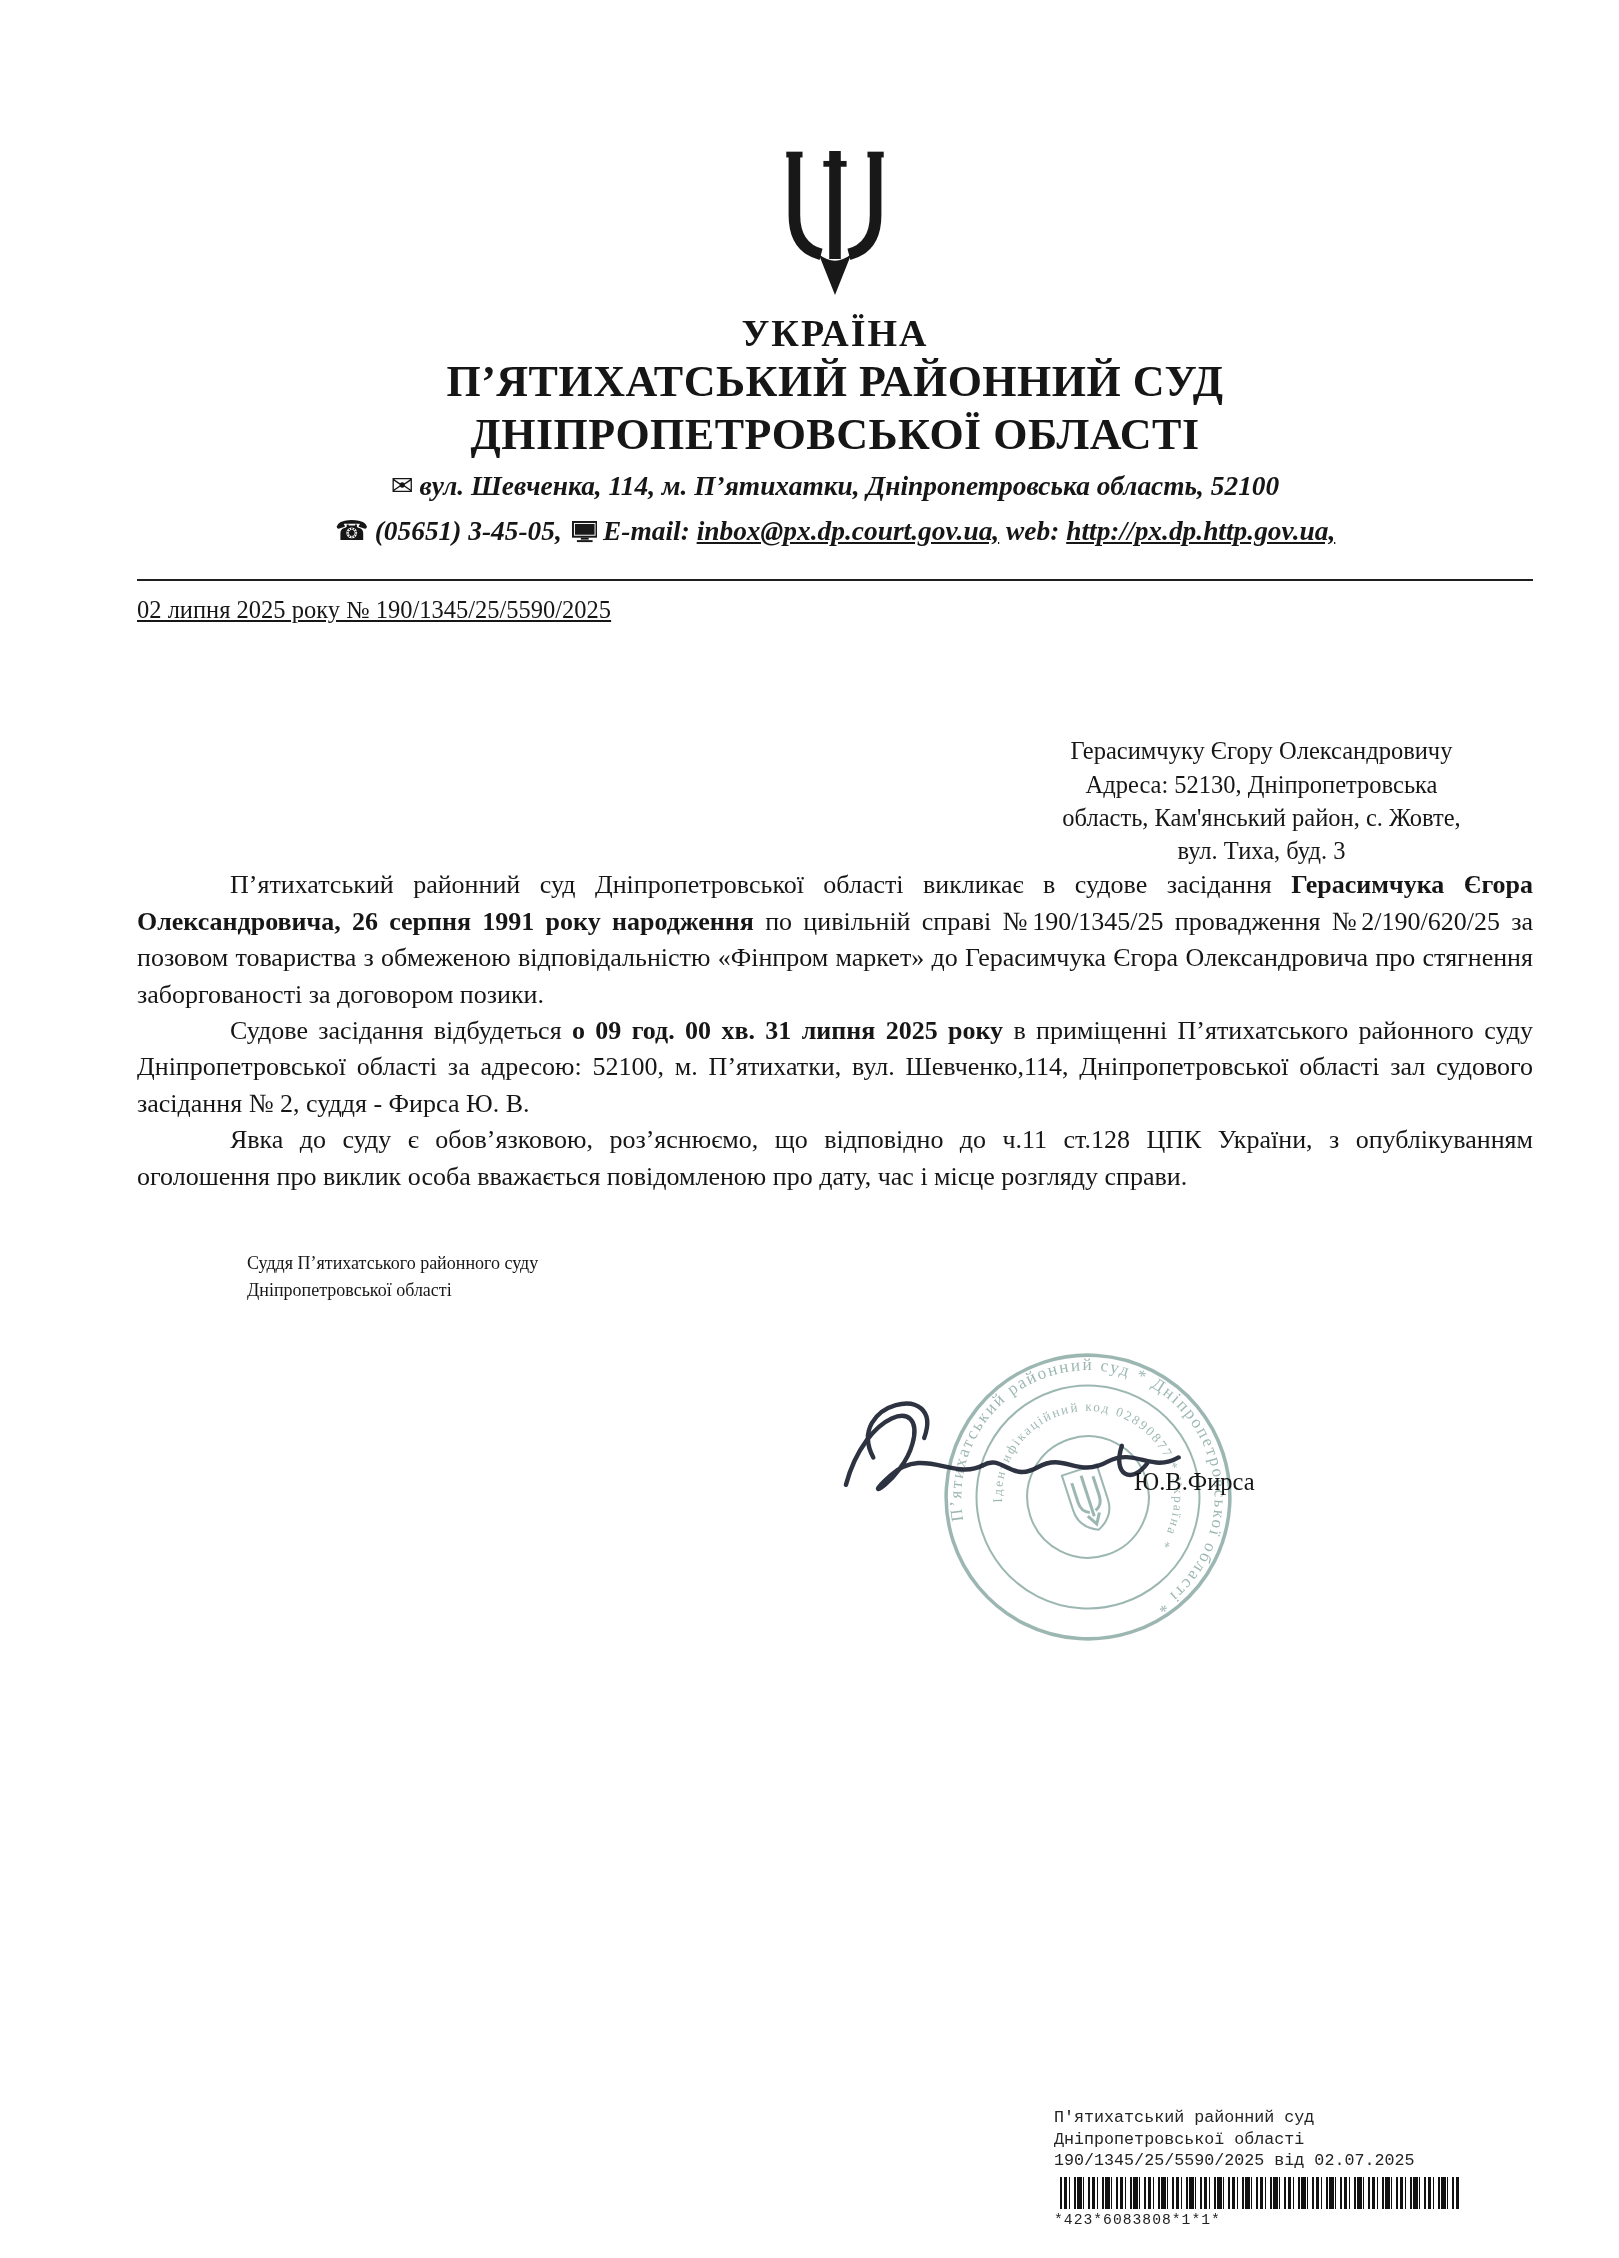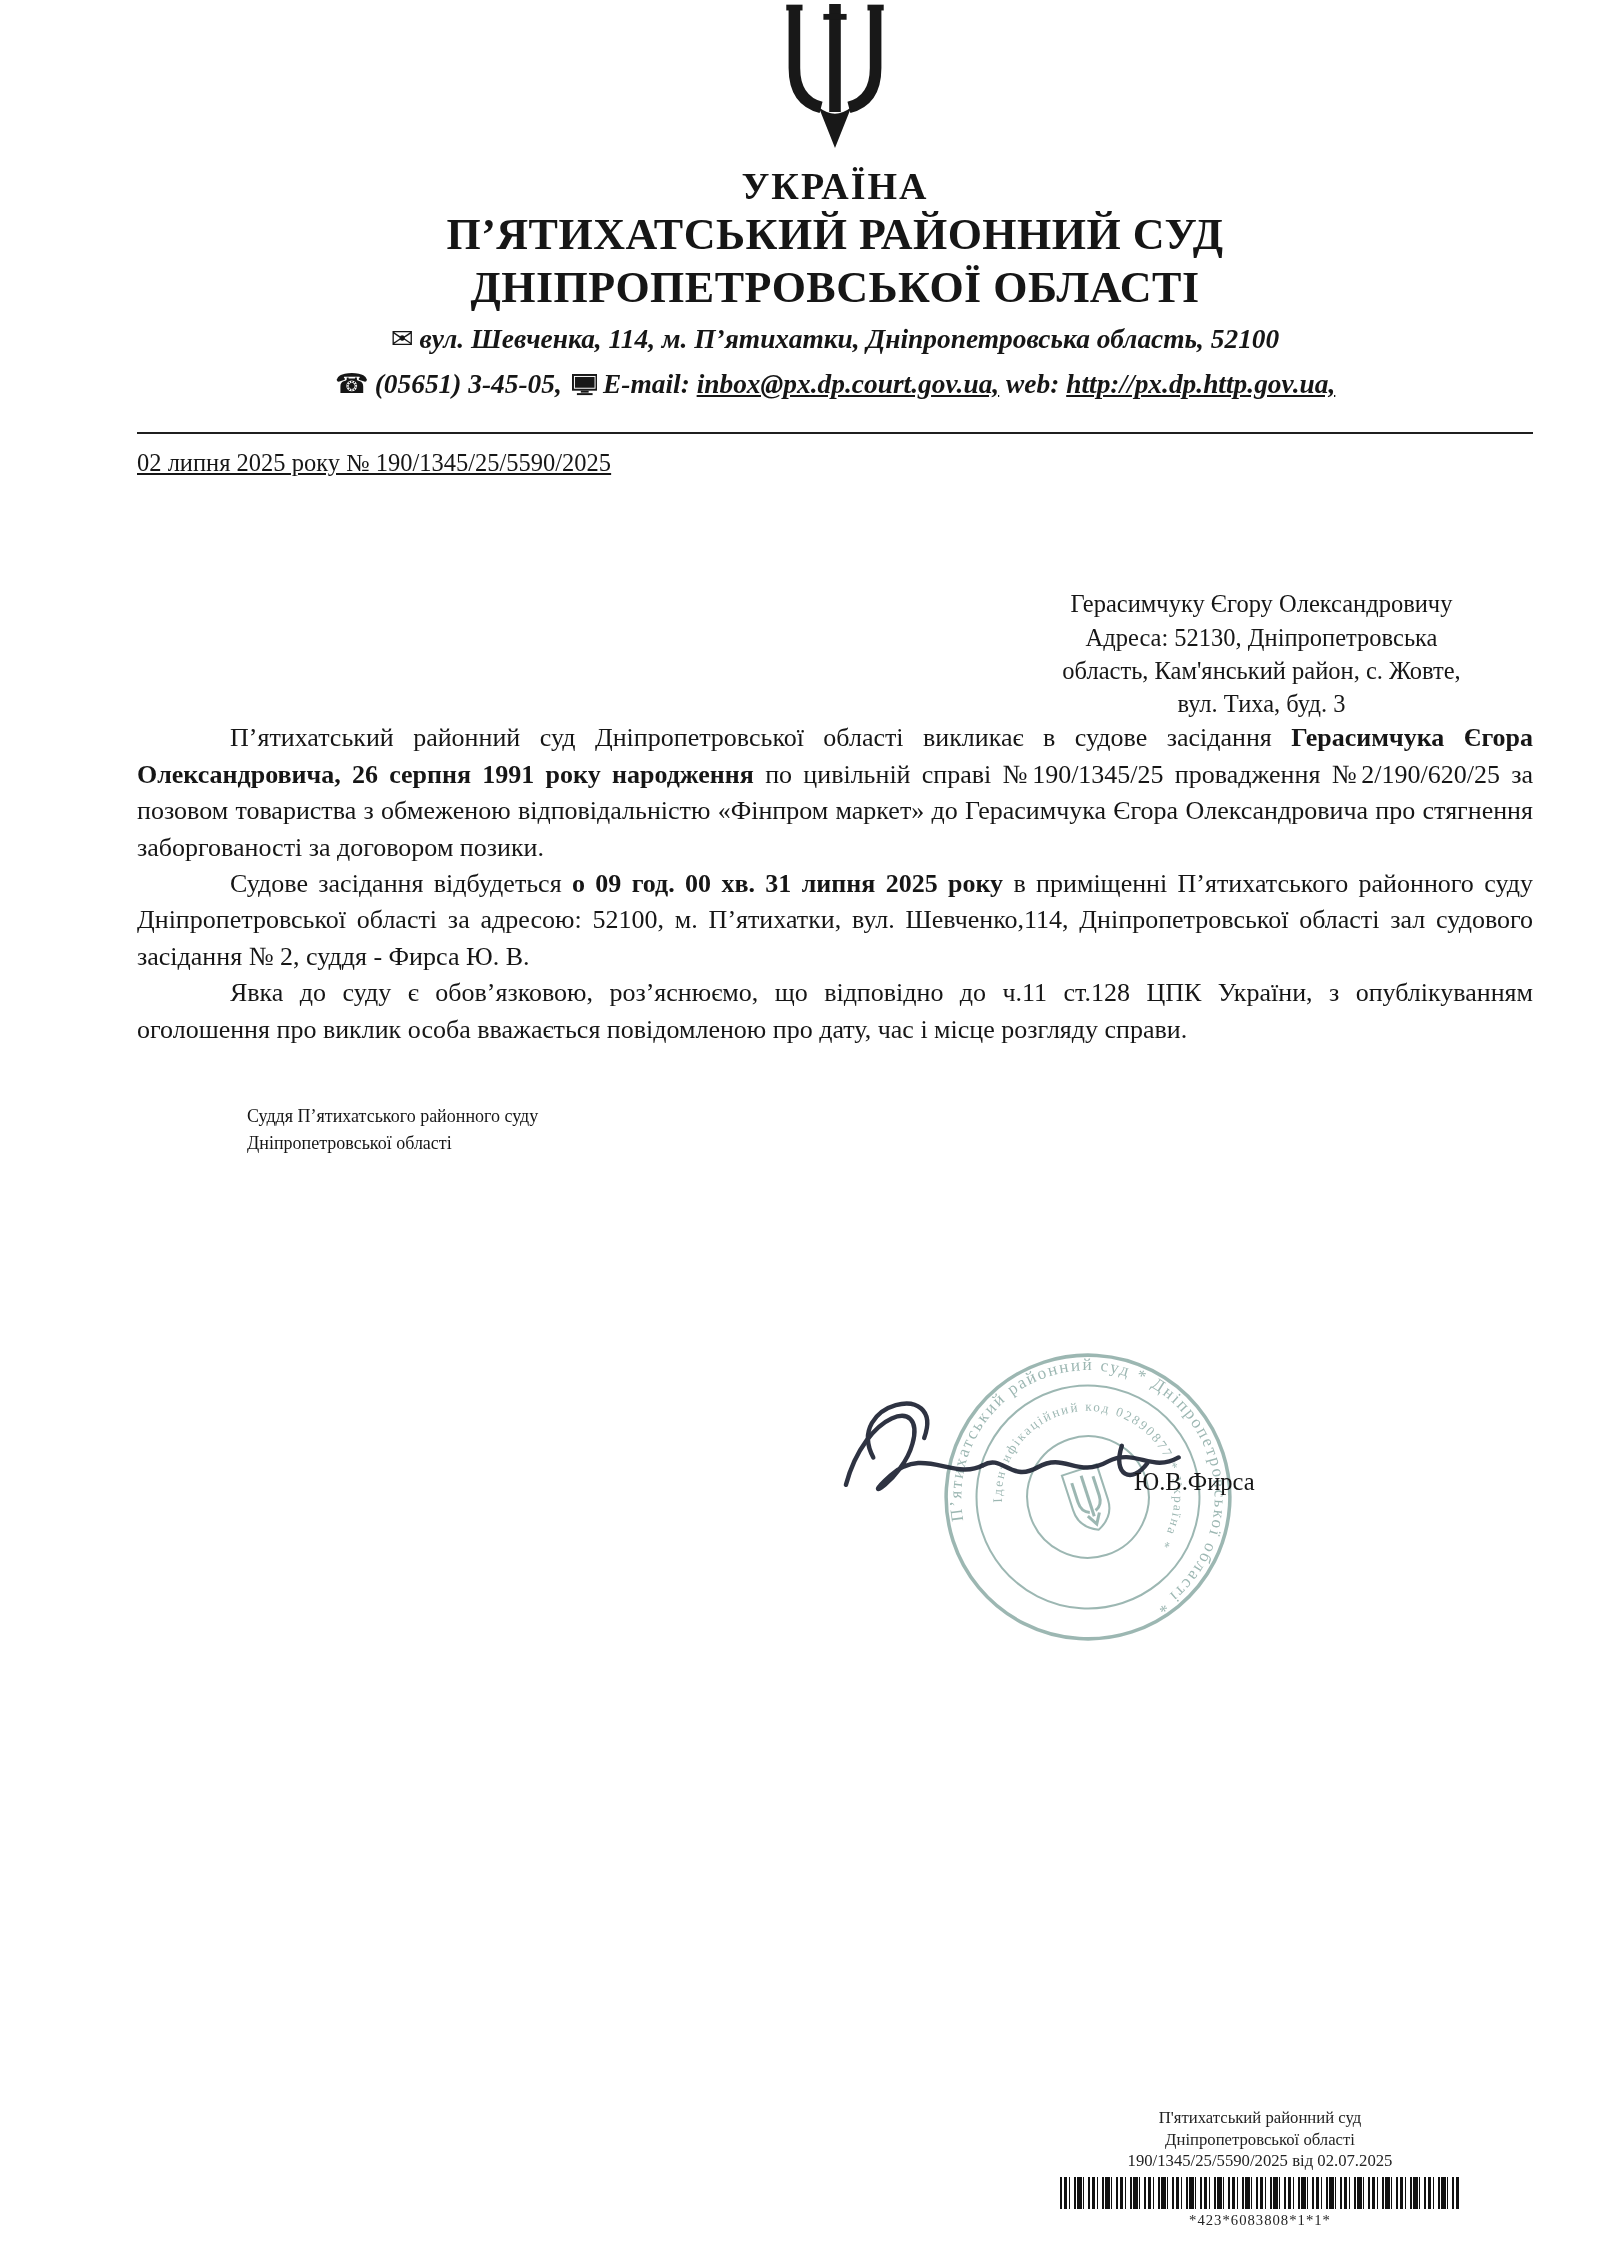--- a/index.html
+++ b/index.html
@@ -8,21 +8,21 @@
     width: 1619px; height: 2258px;
     position: relative;
     font-family: "Liberation Serif", "DejaVu Serif", serif;
     color: #161616;
     overflow: hidden;
   }
   .page { position: absolute; inset: 0; background: #fff; }
   .content { margin: 0 86px 0 137px; }
 
   
-  .doc-header { text-align: center; border-bottom: 2px solid #1f1f1f; padding-bottom: 23.5px; }
+  .doc-header { text-align: center; padding-top: 147px; border-bottom: 2px solid #1f1f1f; padding-bottom: 23.5px; }
   .emblem { display: inline-block; }
   .country { font-size: 38px; font-weight: bold; letter-spacing: 2px; margin-top: 7.8px; }
   .court-line { font-size: 44px; font-weight: bold; line-height: 1.22; letter-spacing: 0.5px; text-align: center; }
   .hdr-contact { font-size: 27.4px; font-weight: bold; font-style: italic; margin-top: 3.9px; line-height: 1.5; }
   .hdr-contact:first-of-type { margin-top: 13.7px; }
   .u { text-decoration: underline; }
   .ico { font-style: normal; font-weight: normal; display: inline-block; margin-right: 5.9px; }
   .monitor-icon { display: inline-block; vertical-align: -2.9px; margin: 0 5.9px 0 9.8px; }
 
   
@@ -35,22 +35,22 @@
   .body-text { font-size: 26px; line-height: 1.4; text-align: justify; }
   .body-text p { text-indent: 93px; }
 
   
   .sig-title { margin-top: 55px; margin-left: 110px; font-size: 18px; line-height: 1.5; }
   .sig-name { position: absolute; left: 1134px; top: 1468px; font-size: 24.5px; }
   .stamp { position: absolute; left: 936px; top: 1345px; opacity: 0.55; }
   .scribble { position: absolute; left: 828px; top: 1387px; opacity: 0.92; }
 
   
-  .footer { position: absolute; left: 1054px; top: 2107px; width: 412px; text-align: center;
-            font-family: Liberation Serif, serif; font-size: 16.7px; line-height: 1.3; color: #222; }
+  .footer { position: absolute; left: 1054px; top: 2107px; width: 412px; 
+            font-family: Liberation Mono, monospace; font-size: 16.7px; line-height: 1.3; color: #222; }
   .barcode { margin: 4.9px auto 0; width: 400px; height: 32px;
     background: repeating-linear-gradient(90deg,
       #111 0 2px, #fff 2px 3.9px, #111 3.9px 6.9px, #fff 6.9px 8.8px,
       #111 8.8px 9.8px, #fff 9.8px 13.7px, #111 13.7px 15.7px, #fff 15.7px 16.7px,
       #111 16.7px 21.6px, #fff 21.6px 23.5px, #111 23.5px 24.5px, #fff 24.5px 28px); }
   .barcode-text { font-size: 14.7px; margin-top: 2px; letter-spacing: 1px; }
 </style>
 </head>
 <body>
 

